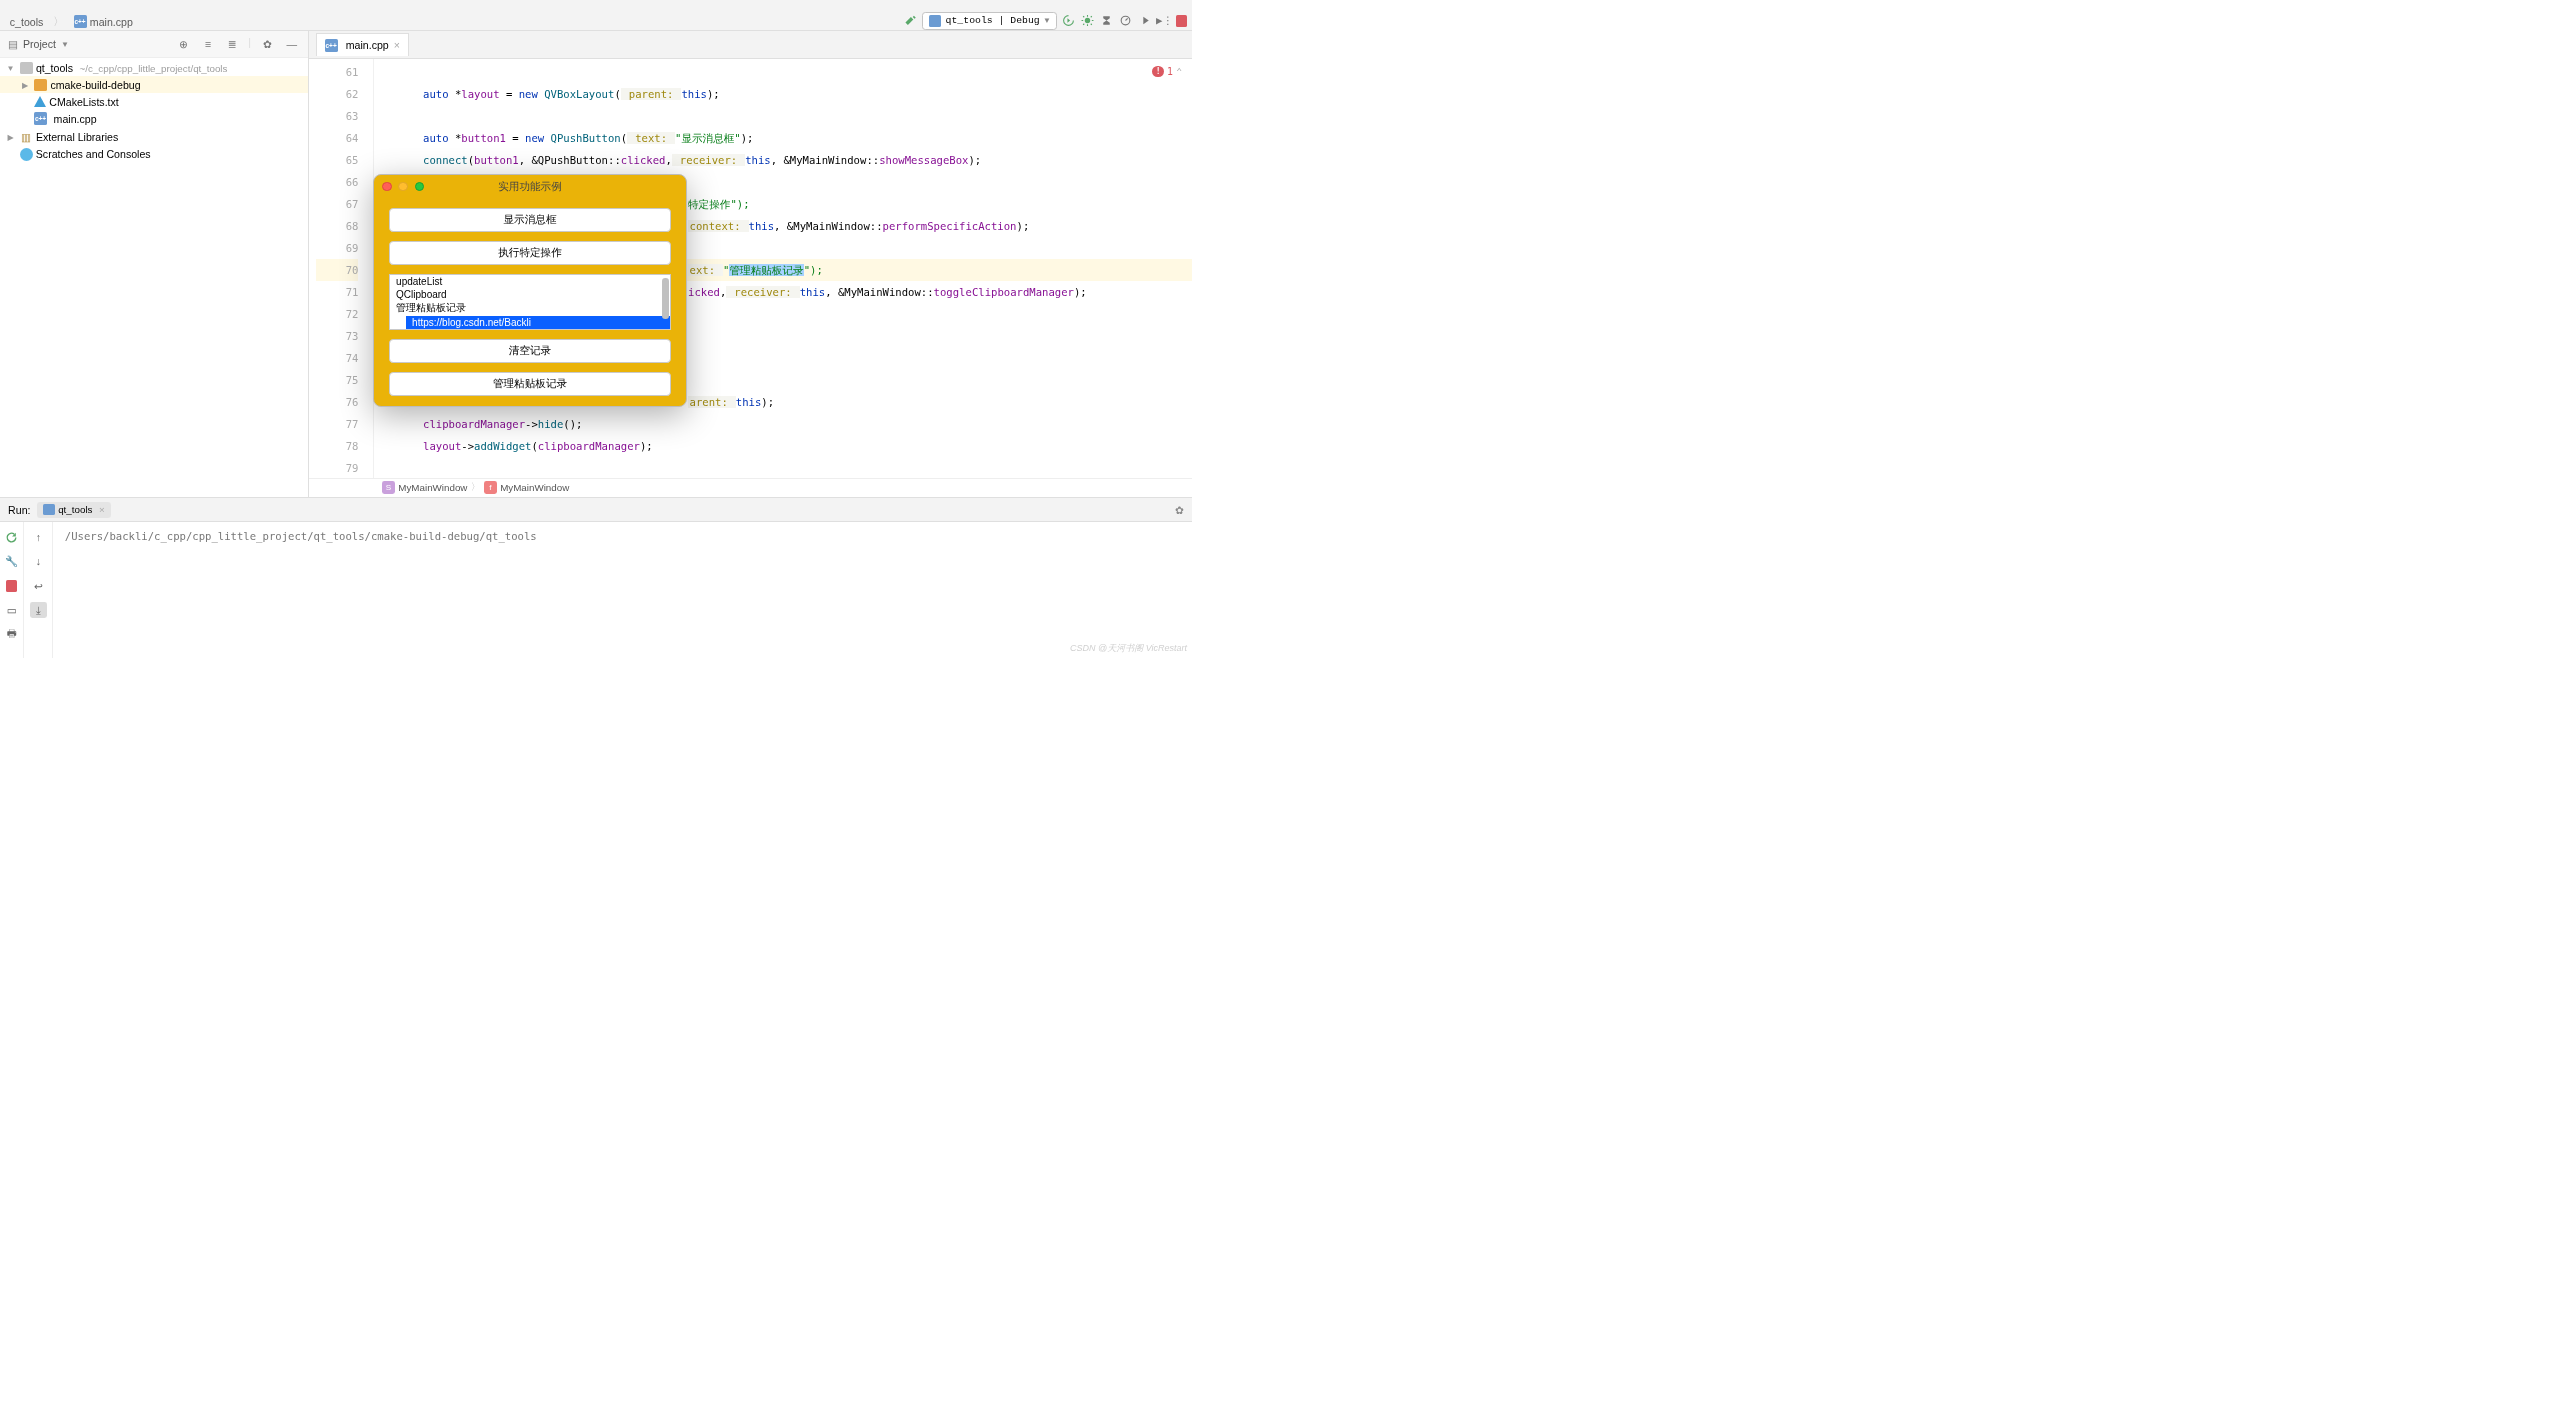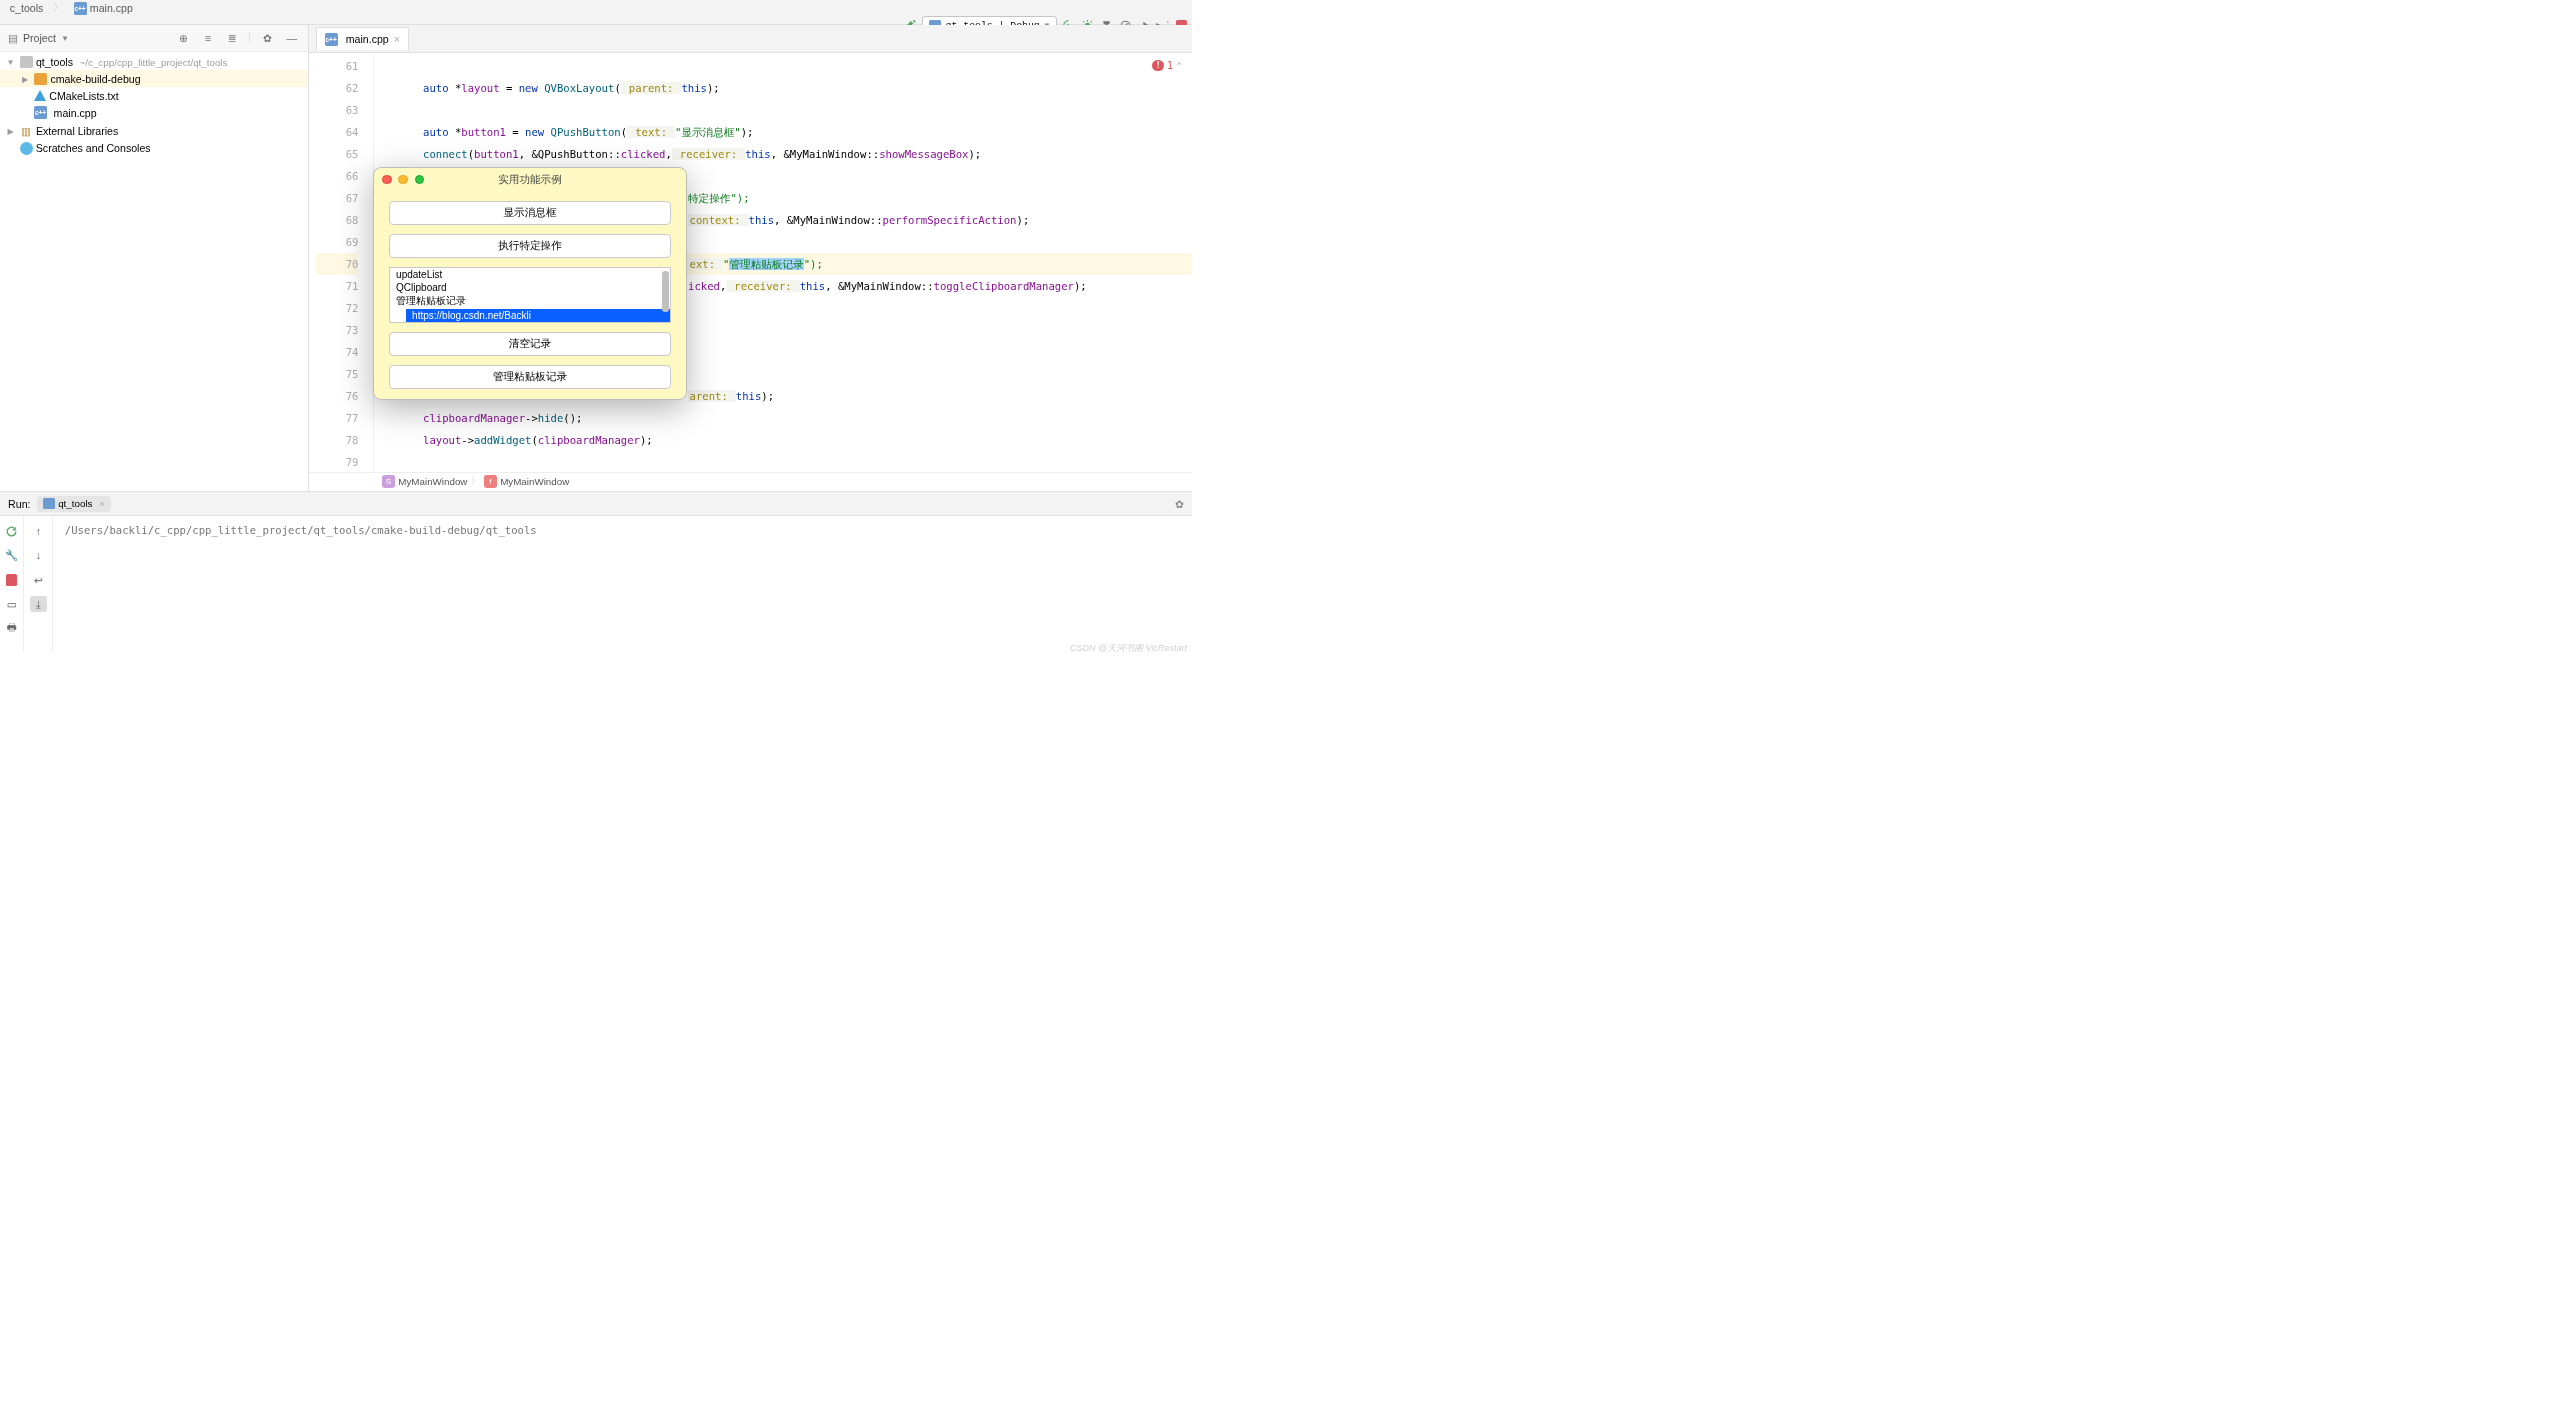--- a/index.html
+++ b/index.html
@@ -10,26 +10,25 @@
       color: #000;
       overflow: hidden;
       width: 1192px;
       height: 658px;
       position: relative;
     }
     
     
     .nav-bar {
       display: flex;
-      align-items: flex-start;
-      height: 25px;
+      align-items: flex-end;
+      height: 31px;
       background: #f3f3f3;
       border-bottom: 0.8px solid #dfdfdf;
       padding: 0 4.9px;
-      flex-direction: column;
     }
     .nav-left { display: flex; align-items: center; gap: 3.3px; }
     .nav-crumb {
       display: flex; align-items: center;
       padding: 1.6px 4.9px;
       color: #5a5a5a;
       cursor: pointer;
     }
     .nav-sep { color: #c0c0c0; padding: 0 1.6px; }
     .cpp-icon {
@@ -250,23 +249,23 @@
       font-size: 8.1px;
       color: #fff;
     }
     .bc-s { background: #c9a0dc; }
     .bc-f { background: #f08080; }
     
     
     .dialog {
       position: absolute;
       left: 373px;
-      top: 167px;
+      top: 174px;
       width: 314px;
-      background: #fef9c3;
+      background: #eab308;
       border: 0.8px solid #bcbcbc;
       border-radius: 8.1px;
       box-shadow: 0 8.1px 32.5px rgba(0,0,0,0.3);
       z-index: 100;
     }
     .dialog-titlebar {
       height: 23px;
       display: flex;
       align-items: center;
       padding: 0 8.1px;

